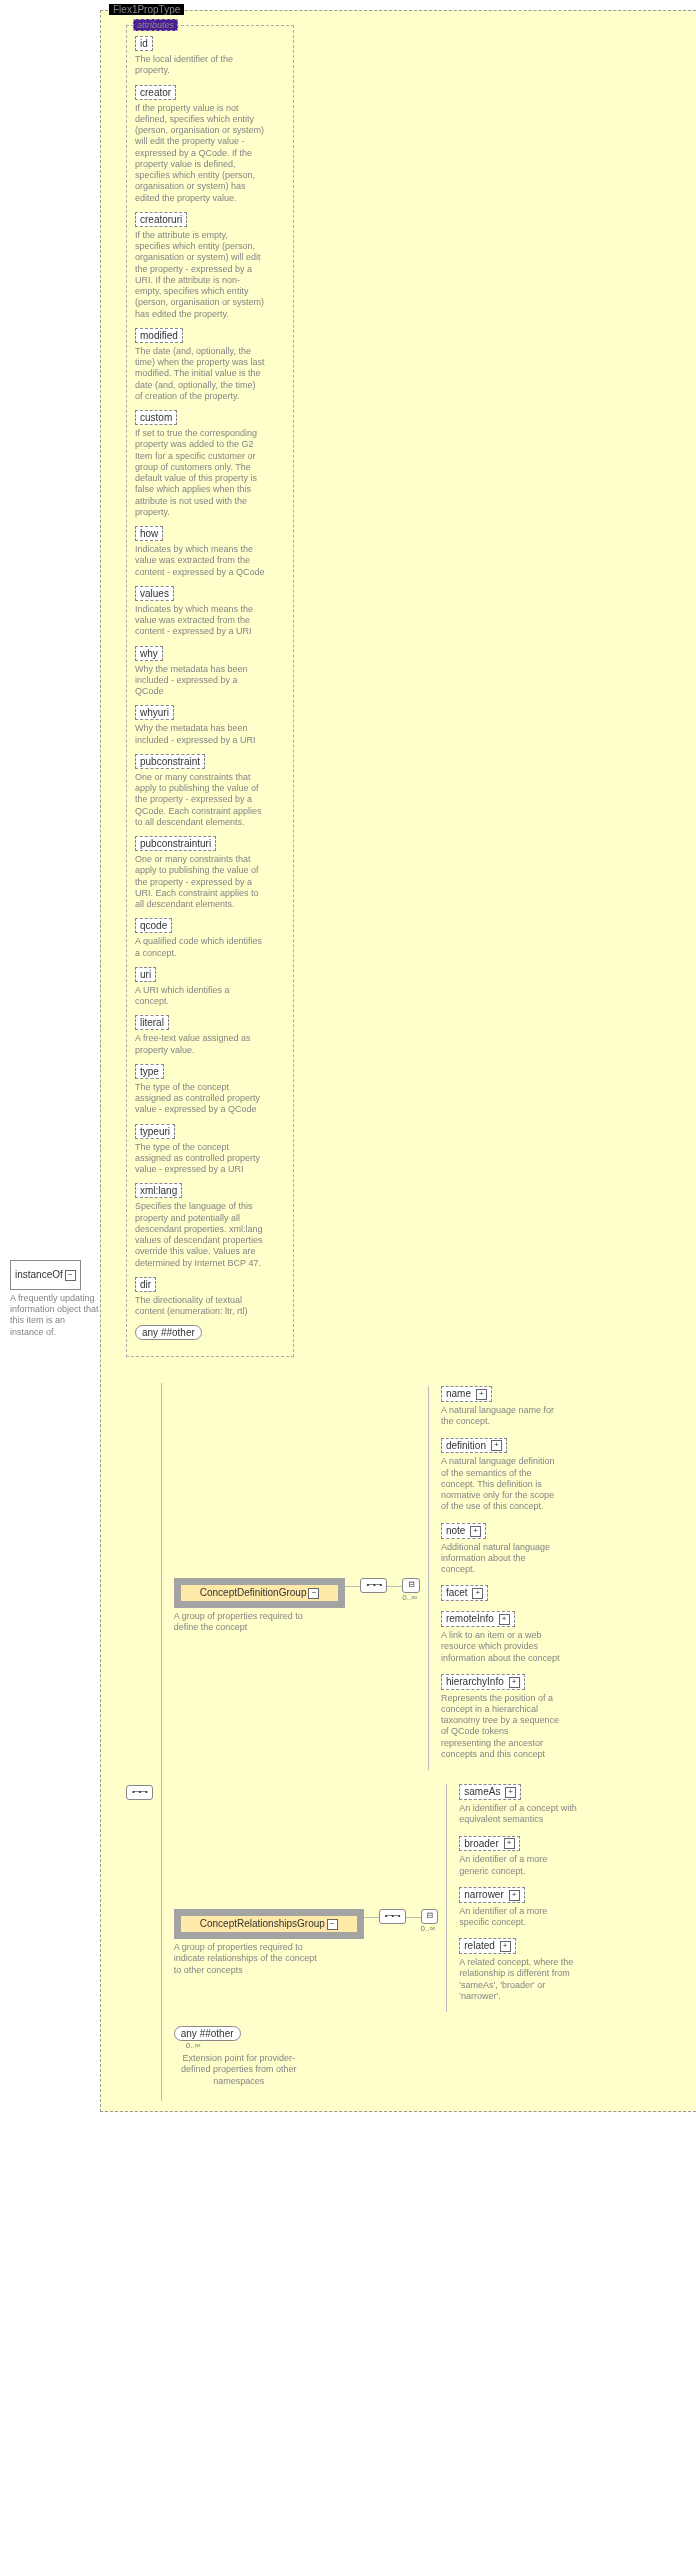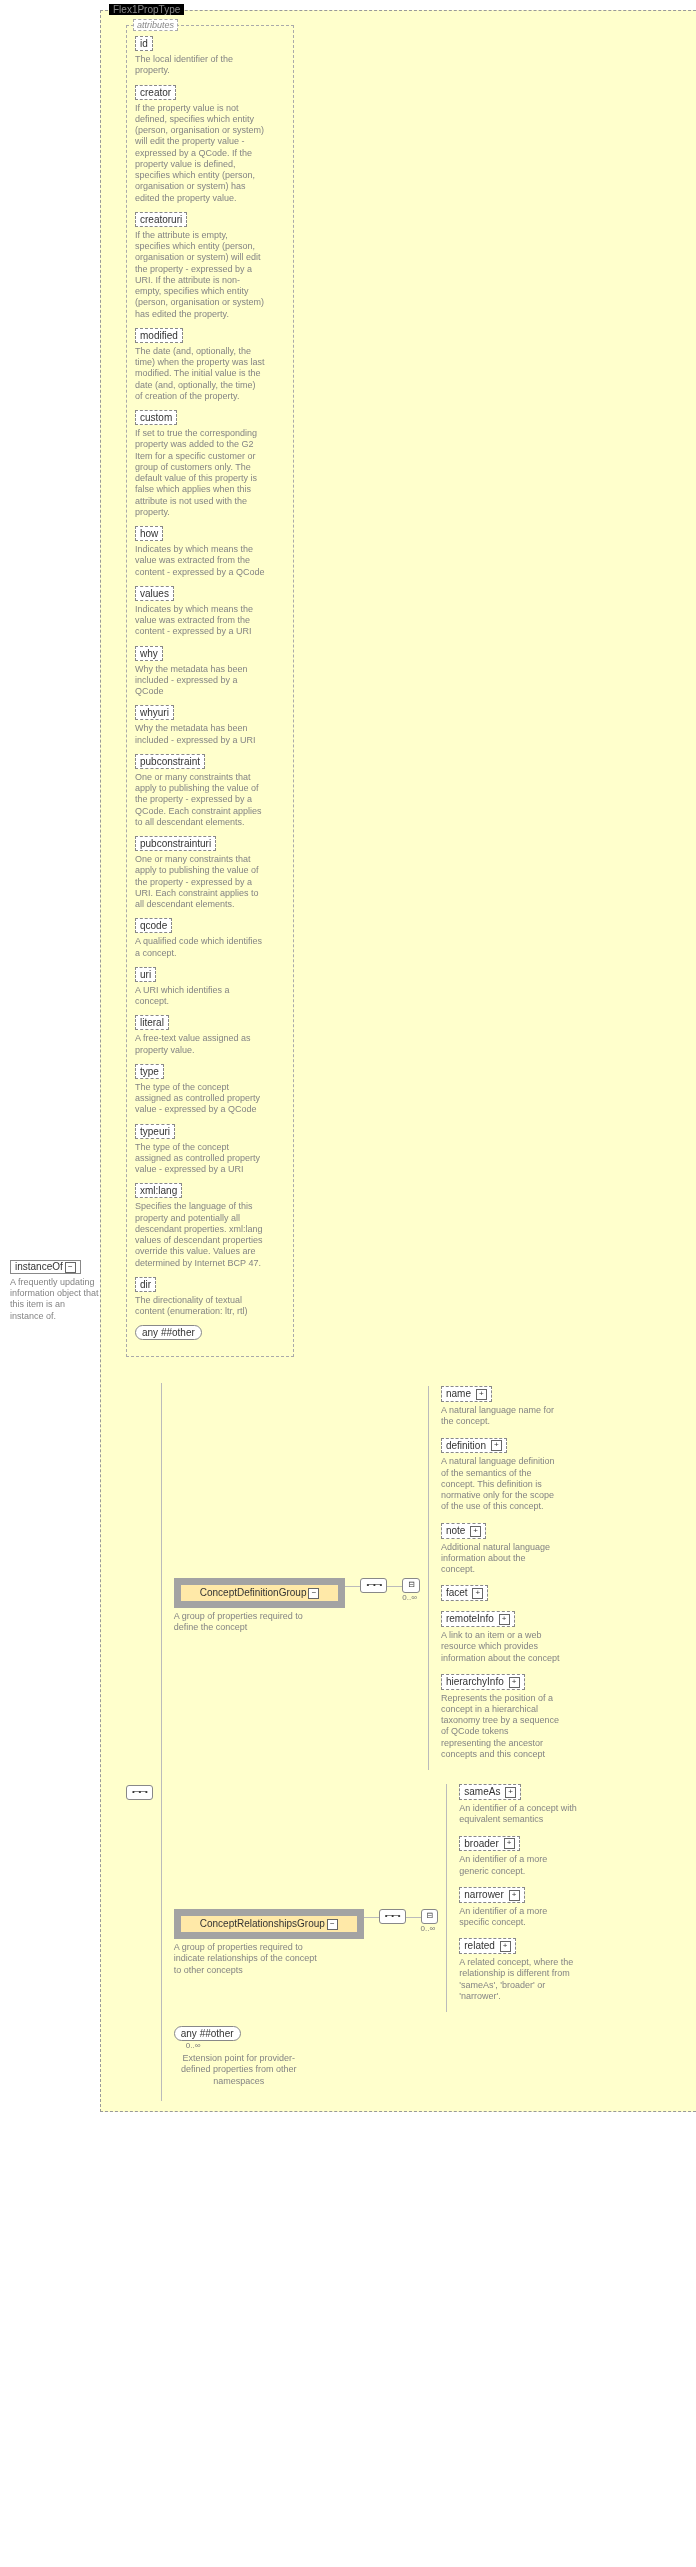--- a/index.html
+++ b/index.html
@@ -23,21 +23,21 @@
   background:#000000;
   padding:0 4px;
   color:#888;
   font-size:10px;
 }
 .root-row{display:flex;align-items:flex-start;}
 .root-left{width:90px;flex-shrink:0;}
 .node{
   border:1px solid #888;
   background:#fff;
-  padding:0 4px;
+  padding:8px 4px;
   display:inline-block;
   font-size:10px;
   white-space:nowrap;
 }
 .expander{
   display:inline-block;
   width:9px;height:9px;
   border:1px solid #666;
   background:#fff;
   font-size:8px;line-height:8px;text-align:center;
@@ -51,21 +51,21 @@
 }
 .attr-container{
   border:1px dashed #aaa;
   background:#ffffcc;
   position:relative;
   padding:10px 8px 8px 8px;
   width:150px;
 }
 .attr-container .legend2{
   position:absolute;top:-7px;left:6px;
-  background:#ffffff;padding:0 3px;
+  background:#4c1d95;padding:0 3px;
   color:#888;font-size:9px;font-style:italic;
   border:1px dashed #aaa;
 }
 .attr{
   margin-bottom:8px;
 }
 .attr .label{
   border:1px dashed #888;
   background:#fff;
   padding:1px 4px;

